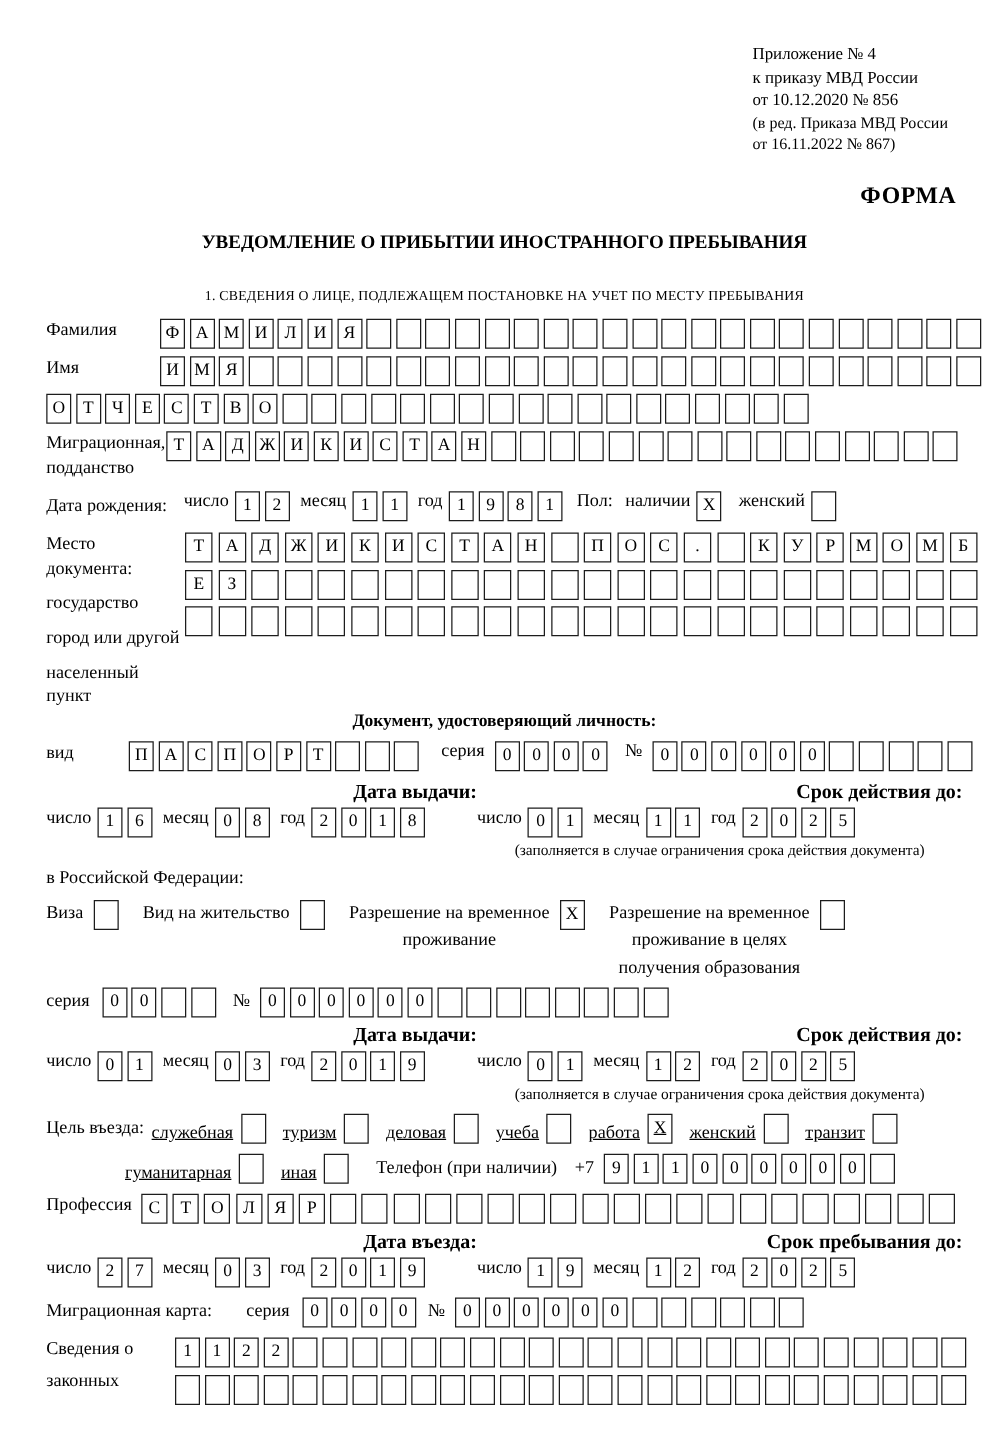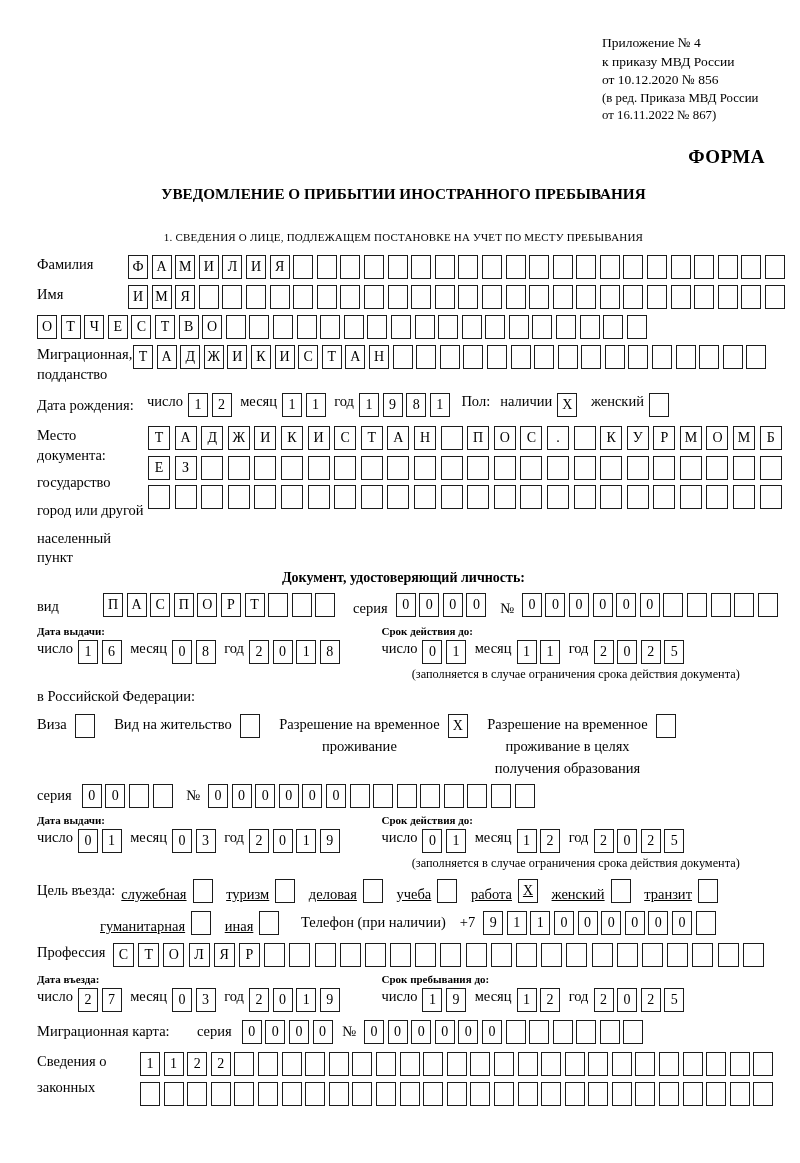--- a/index.html
+++ b/index.html
@@ -27,21 +27,21 @@
   .w91{width:91px;flex:0 0 91px;}
   .w96{width:96px;flex:0 0 96px;}
   .w111{width:111px;flex:0 0 111px;}
   .w138{width:138px;flex:0 0 138px;}
   .w76{width:76px;flex:0 0 76px;}
   .mt12{margin-top:12px;}
   .stack>div{margin-bottom:5.5px;}
   .dg{display:flex;align-items:flex-start;}
   .dg .t{margin:0 5px;}
   .dg .t:first-child{margin-left:0;}
-  .dg-head{font-weight:bold;text-align:left;font-size:11px;}
+  .dg-head{font-weight:bold;text-align:right;font-size:16px;}
   .two-col{display:flex;margin-top:10px;}
   .col-l{width:47%;}
   .col-r{width:53%;}
   .note{font-size:12.3px;margin-top:3px;text-align:center;}
   .center-bold{text-align:center;font-weight:bold;font-size:14px;margin-top:10px;}
   .opt{display:flex;align-items:flex-start;margin-right:16px;}
   .opt .optlines{text-align:center;line-height:1.5;margin-right:8px;}
   .opt .cells{margin-top:0;}
   .plain{line-height:1.5;margin-top:10px;}
   .pair{display:inline-flex;align-items:flex-end;margin-right:10px;text-decoration:underline;}
@@ -321,21 +321,21 @@
           <span class="cell"></span>
           <span class="cell"></span>
           <span class="cell"></span>
           <span class="cell"></span>
         </div>
     </span>
   </div>
 
   <div class="center-bold" style="margin-top:2px;">Документ, удостоверяющий личность:</div>
 
-  <div class="row" style="align-items:flex-end;margin-top:7px;">
+  <div class="row" style="align-items:flex-start;margin-top:7px;">
     <span class="lbl" style="width:66px;flex:0 0 66px;">вид</span>
     <span class="cells">
         <span class="cell">П</span>
         <span class="cell">А</span>
         <span class="cell">С</span>
         <span class="cell">П</span>
         <span class="cell">О</span>
         <span class="cell">Р</span>
         <span class="cell">Т</span>
         <span class="cell"></span>

